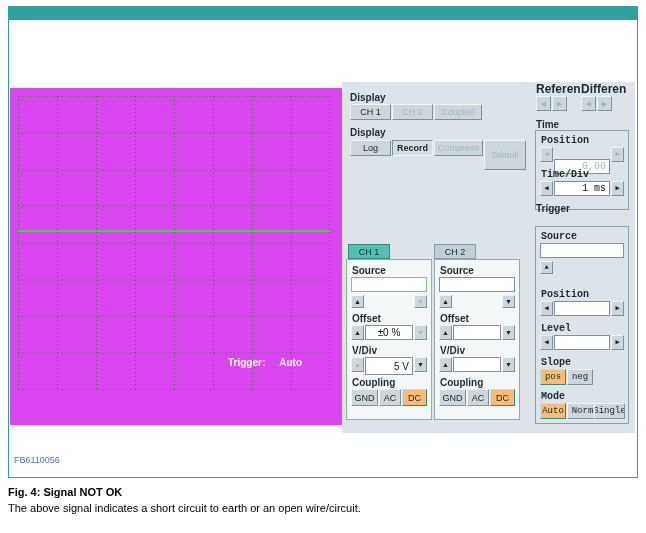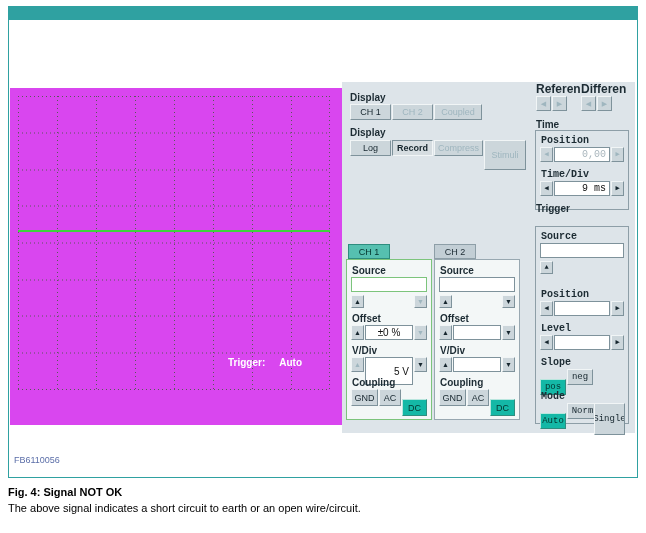--- a/index.html
+++ b/index.html
@@ -17,27 +17,27 @@
   .panel { position:absolute; left:333px; top:75px; width:293px; height:351px; background:#dde4e9; }
 
   .lbl { position:absolute; color:#1c2b33; font-size:10px; font-weight:bold; white-space:nowrap; line-height:11px; }
   .lbl.sm { font-size:12px; }
 
   .btn { position:absolute; display:flex; align-items:center; justify-content:center;
          background:#ccd6db; border:1px solid; border-color:#f1f5f6 #7e929b #7e929b #f1f5f6;
          font-size:9px; color:#16262e; cursor:default; white-space:nowrap; overflow:hidden; }
   .btn.dis { color:#9fb6bf; }
   .btn.pressed { border-color:#7e929b #f1f5f6 #f1f5f6 #7e929b; background:#d6dde1; font-weight:bold; }
-  .btn.teal { background:#14b8a6; border-color:#b9e6de #2e8d7f #2e8d7f #b9e6de; color:#03332d;margin-top:10px; }
+  .btn.teal { background:#fdba74; border-color:#b9e6de #2e8d7f #2e8d7f #b9e6de; color:#03332d; }
   .abtn { font-size:7px; line-height:7px; }
 
   .disp { position:absolute; background:#fff; border:1px solid #7e929b; display:flex; align-items:center;
           justify-content:flex-end; padding-right:3px; font-size:10px; color:#111; }
   .disp.center { justify-content:center; padding-right:0; }
-  .disp.gray { color:#a9b6bd; }
+  .disp.gray { color:#a9b6bd;margin-top:12px; }
 
   .inp { position:absolute; background:#fff; border:1px solid #7e929b; font-size:10px; padding:0 2px; font-family:inherit; outline:none; }
   .inp.green { border-color:#7cc47c; }
 
   .groupbox { position:absolute; border:1px solid #8d9ea7;font-family:Liberation Mono, monospace; }
 
   .tab { position:absolute; display:flex; align-items:center; justify-content:center; font-size:9px; cursor:default; }
   .tab.teal { background:#56c0b0; border:1px solid #2e8d7f; color:#03332d; }
   .tab.gray { background:#c2ced5; border:1px solid #8d9ea7; color:#1c2b33; }
 
@@ -120,21 +120,21 @@
         <span>◀</span>
         </div>
       <div class="disp gray" style="left:18px;top:16px;width:56px;height:15px">0,00</div>
       <div class="btn abtn dis" style="left:75px;top:16px;width:13px;height:15px">
         <span>▶</span>
         </div>
       <div class="lbl" style="left:5px;top:38px">Time/Div</div>
       <div class="btn abtn" style="left:4px;top:50px;width:13px;height:15px">
         <span>◀</span>
         </div>
-      <div class="disp" style="left:18px;top:50px;width:56px;height:15px">9 ms</div>
+      <div class="disp" style="left:18px;top:50px;width:56px;height:15px">1 ms</div>
       <div class="btn abtn" style="left:75px;top:50px;width:13px;height:15px">
         <span>▶</span>
         </div>
     </div>
 
     <div class="tab teal" style="left:6px;top:162px;width:42px;height:15px">CH 1</div>
     <div class="tab gray" style="left:92px;top:162px;width:42px;height:15px">CH 2</div>
 
     <div class="chpanel active" style="left:4px;top:177px;width:86px;height:161px">
       <div class="lbl" style="left:5px;top:5px">Source</div>
@@ -150,21 +150,21 @@
         <span>▲</span>
         </div>
       <div class="disp center" style="left:18px;top:65px;width:48px;height:15px">±0 %</div>
       <div class="btn abtn dis" style="left:67px;top:65px;width:13px;height:15px">
         <span>▼</span>
         </div>
       <div class="lbl" style="left:5px;top:85px">V/Div</div>
       <div class="btn abtn dis" style="left:4px;top:97px;width:13px;height:15px">
         <span>▲</span>
         </div>
-      <div class="disp" style="left:18px;top:97px;width:48px;height:28px">5 V</div>
+      <div class="disp" style="left:18px;top:97px;width:48px;height:18px">5 V</div>
       <div class="btn abtn" style="left:67px;top:97px;width:13px;height:15px">
         <span>▼</span>
         </div>
       <div class="lbl" style="left:5px;top:117px">Coupling</div>
       <div class="btn" style="left:4px;top:129px;width:27px;height:17px">GND</div>
       <div class="btn" style="left:32px;top:129px;width:22px;height:17px">AC</div>
       <div class="btn teal" style="left:55px;top:129px;width:25px;height:17px">DC</div>
     </div>
 
     <div class="chpanel inactive" style="left:92px;top:177px;width:86px;height:161px">
@@ -220,21 +220,21 @@
       <div class="disp" style="left:18px;top:108px;width:56px;height:15px"></div>
       <div class="btn abtn" style="left:75px;top:108px;width:13px;height:15px">
         <span>▶</span>
         </div>
       <div class="lbl" style="left:5px;top:130px">Slope</div>
       <div class="btn teal" style="left:4px;top:142px;width:26px;height:16px">pos</div>
       <div class="btn" style="left:31px;top:142px;width:26px;height:16px">neg</div>
       <div class="lbl" style="left:5px;top:164px">Mode</div>
       <div class="btn teal" style="left:4px;top:176px;width:26px;height:16px">Auto</div>
       <div class="btn" style="left:31px;top:176px;width:31px;height:16px">Norm</div>
-      <div class="btn" style="left:58px;top:176px;width:31px;height:32px">Single</div>
+      <div class="btn" style="left:58px;top:176px;width:31px;height:16px">Single</div>
     </div>
   </div>
 
   <div class="code">FB6110056</div>
 </div>
 
 <div class="cap-title">Fig. 4: Signal NOT OK</div>
 <div class="cap-body">The above signal indicates a short circuit to earth or an open wire/circuit.</div>
 
 </body></html>

